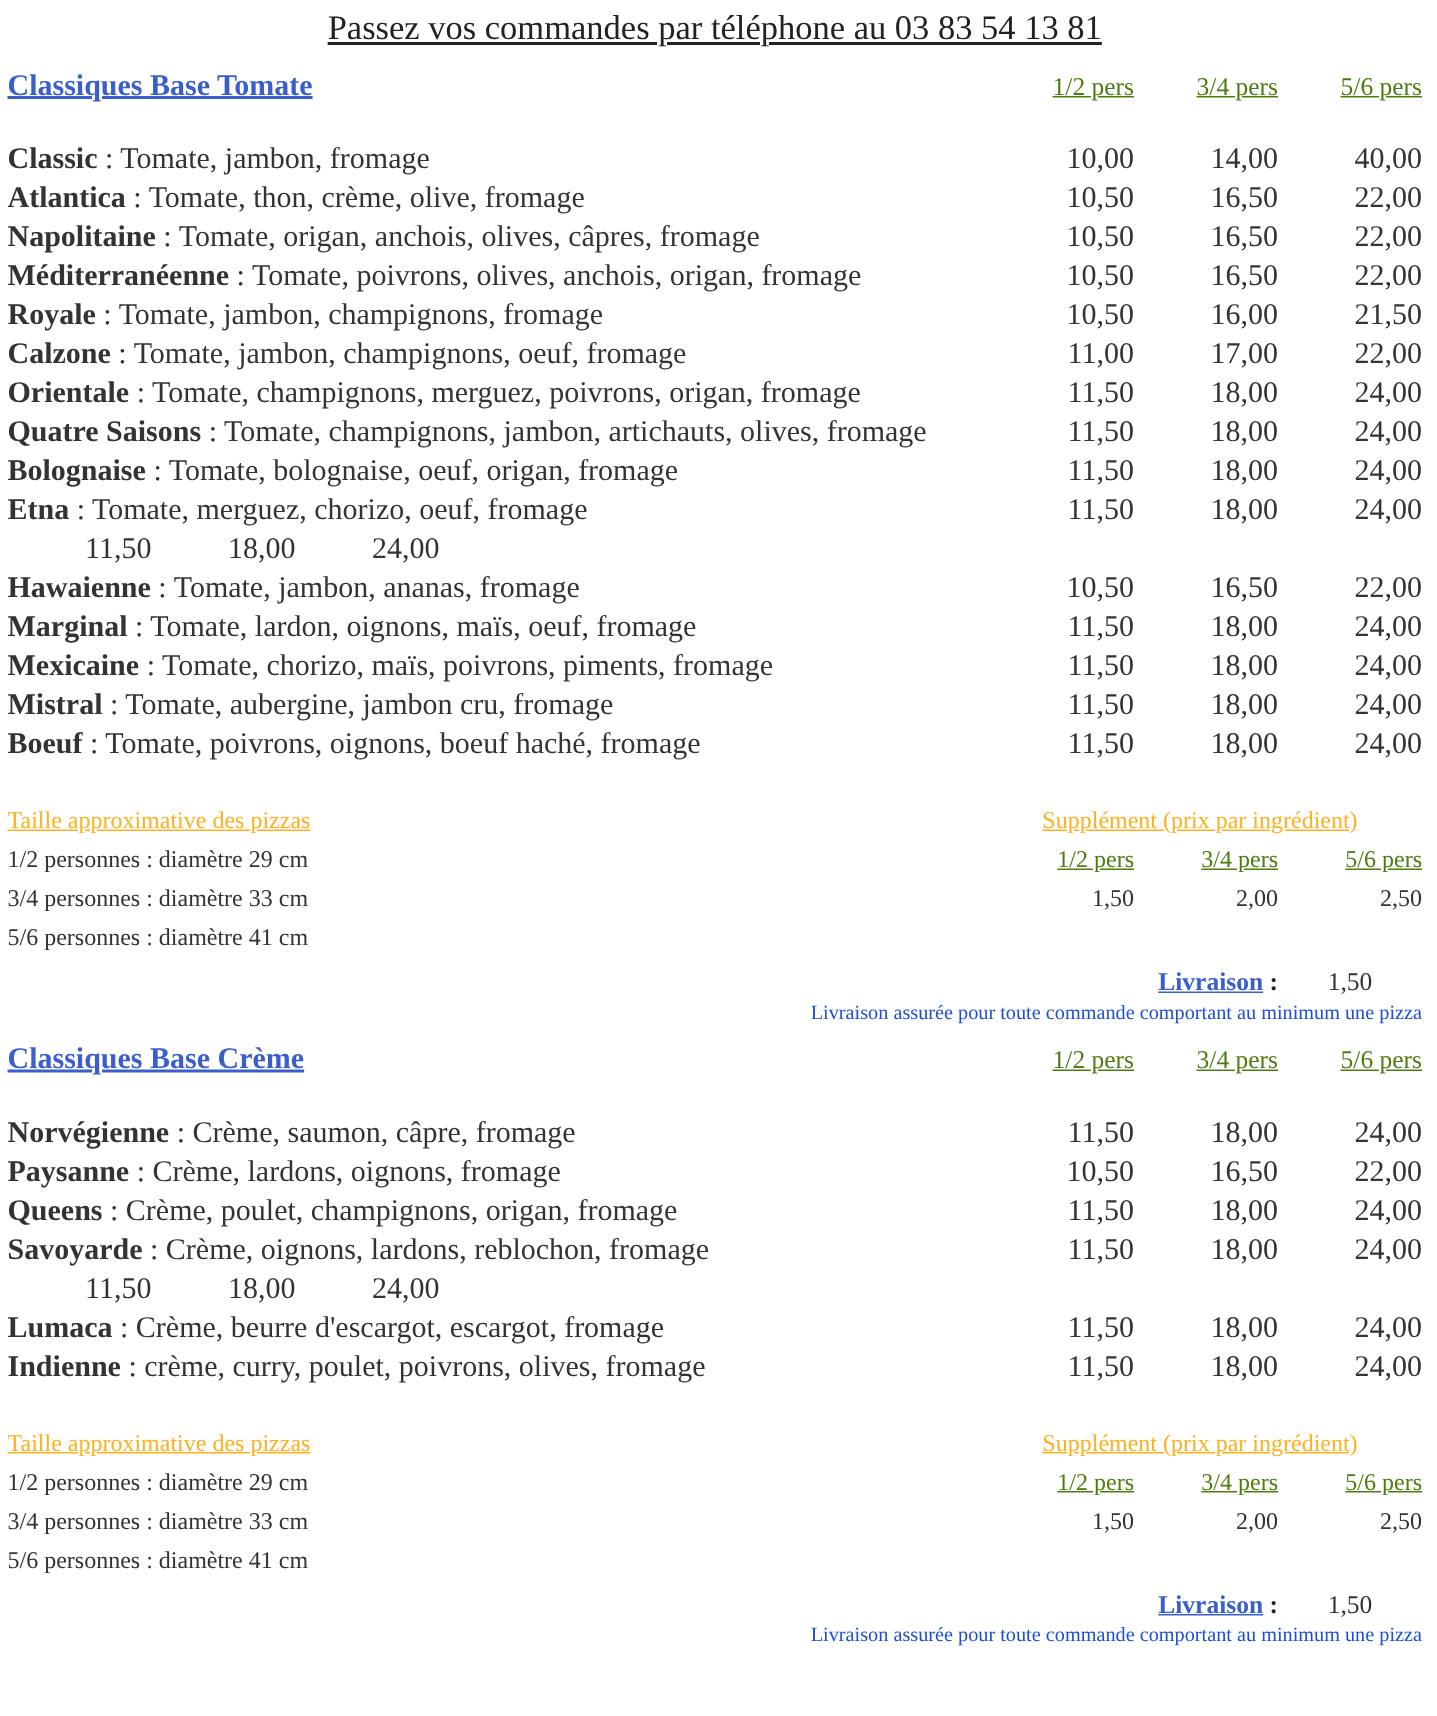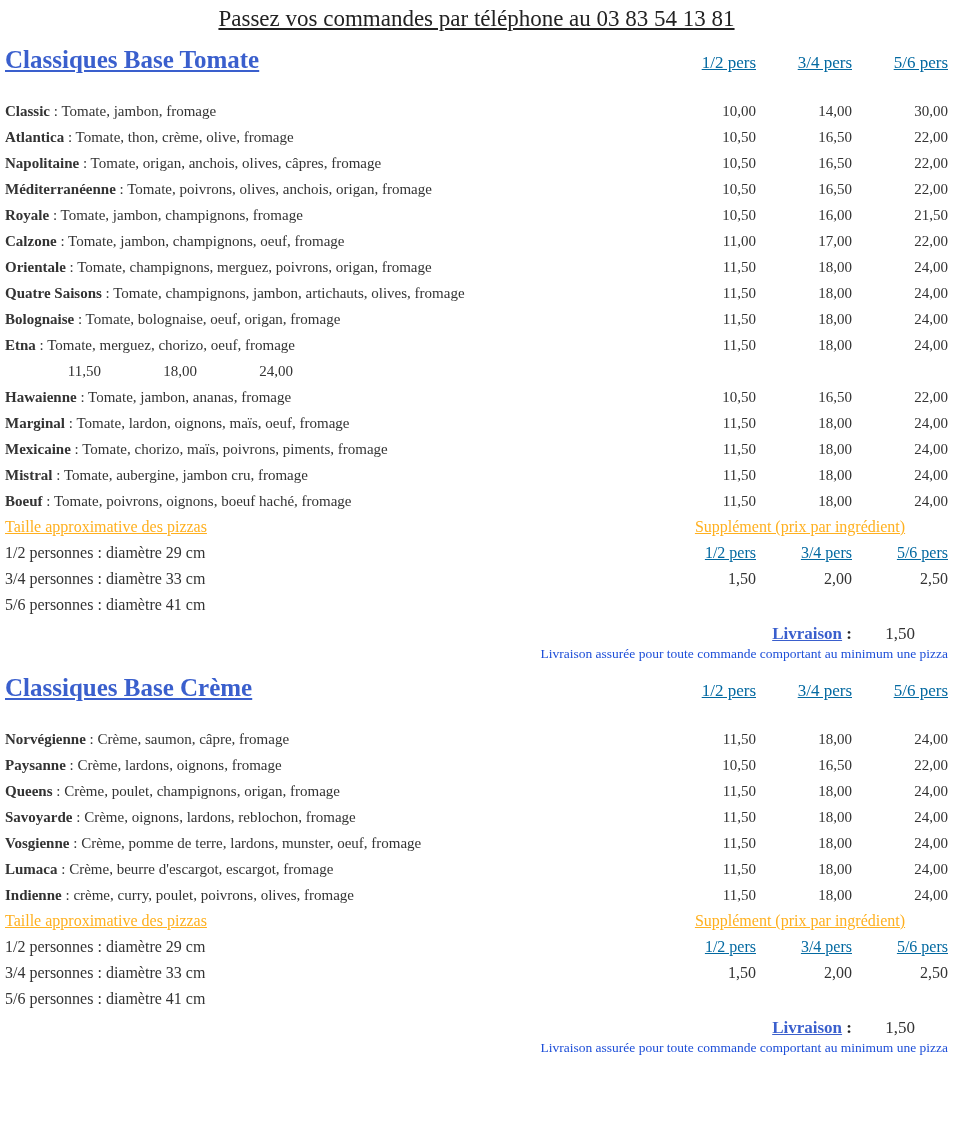--- a/index.html
+++ b/index.html
@@ -11,29 +11,29 @@
   html,body{background:#ffffff}
   body{
     width:958px;height:1144px;overflow:hidden;
     font-family:"Liberation Serif", serif;
     color:var(--text);
   }
   .page{padding:6px 10px 0 5px}
   .u{text-decoration:underline}
   .phone{ text-align:center;font-size:23px;color:#222222;margin-bottom:14px }
   .section-head{display:flex;align-items:baseline;margin-top:12px}
-  .sec-title{flex:1;font-size:25px;font-weight:bold;color:var(--blue)}
+  .sec-title{flex:1;font-size:20px;font-weight:bold;color:var(--blue)}
   .cols{display:flex}
-  .colcell{width:96px;text-align:right;font-size:17px;color:#0369a1}
+  .colcell{width:96px;text-align:right;font-size:17px;color:#4d7c0f}
   .menu{margin-top:24px}
-  .row{display:flex;align-items:center;line-height:26px;font-size:15px}
+  .row{display:flex;align-items:center;line-height:26px;font-size:20px}
   .desc{flex:1;white-space:nowrap;overflow:hidden}
   .pname{font-weight:bold}
   .price{width:96px;text-align:right}
-  .info{display:flex;font-size:16px;line-height:26px}
+  .info{display:flex;margin-top:26px;font-size:16px;line-height:26px}
   .sizes{flex:1}
   .orange{color:var(--orange)}
   .supp{width:296px}
   .supp-title{text-align:center;white-space:nowrap}
   .supp-cols,.supp-vals{display:flex;justify-content:flex-end}
   .supp .colcell{font-size:16px}
   .supp-vals .price{width:96px;text-align:right}
   .delivery{display:flex;justify-content:flex-end;align-items:flex-start;font-size:17px;margin-top:6px}
   .dlabel{color:var(--blue);font-weight:bold}
   .dcolon{font-weight:bold;color:#222222;white-space:pre}
@@ -56,21 +56,21 @@
       <span class="colcell"><span class="u">5/6 pers</span></span>
     </div>
   </div>
 
   <div class="menu">
 
       <div class="row">
         <div class="desc"><span class="pname">Classic</span><span> : </span><span>Tomate, jambon, fromage</span></div>
         <div class="price">10,00</div>
         <div class="price">14,00</div>
-        <div class="price">30,00</div>
+        <div class="price">40,00</div>
       </div>
 
       <div class="row">
         <div class="desc"><span class="pname">Atlantica</span><span> : </span><span>Tomate, thon, crème, olive, fromage</span></div>
         <div class="price">10,50</div>
         <div class="price">16,50</div>
         <div class="price">22,00</div>
       </div>
 
       <div class="row">
@@ -233,21 +233,20 @@
       </div>
 
       <div class="row">
         <div class="desc"><span class="pname">Savoyarde</span><span> : </span><span>Crème, oignons, lardons, reblochon, fromage</span></div>
         <div class="price">11,50</div>
         <div class="price">18,00</div>
         <div class="price">24,00</div>
       </div>
 
       <div class="row">
-        <div class="desc"><span class="pname">Vosgienne</span><span> : </span><span>Crème, pomme de terre, lardons, munster, oeuf, fromage</span></div>
         <div class="price">11,50</div>
         <div class="price">18,00</div>
         <div class="price">24,00</div>
       </div>
 
       <div class="row">
         <div class="desc"><span class="pname">Lumaca</span><span> : </span><span>Crème, beurre d'escargot, escargot, fromage</span></div>
         <div class="price">11,50</div>
         <div class="price">18,00</div>
         <div class="price">24,00</div>

